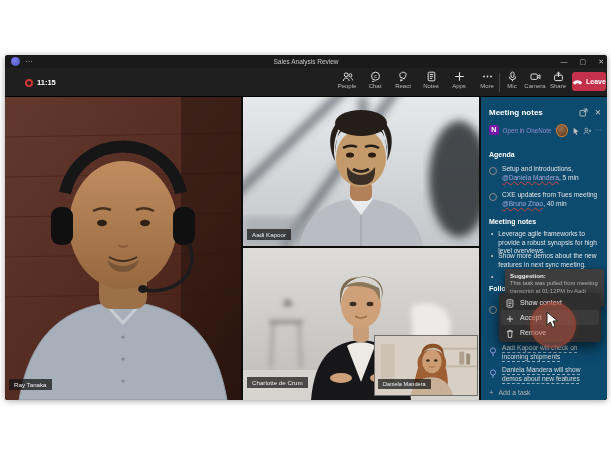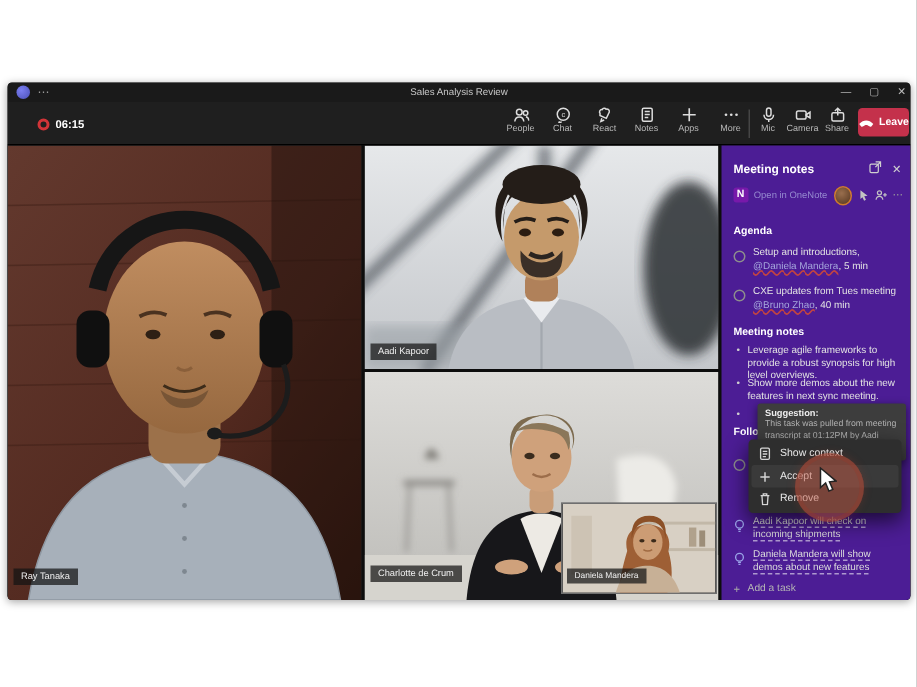--- a/index.html
+++ b/index.html
@@ -39,21 +39,21 @@
   .tile { position:absolute; overflow:hidden; background:#222; cursor:pointer; }
   .tile svg { position:absolute; inset:0; display:block; }
   .tile-ray { left:0; top:0; width:236px; height:303px; }
   .tile-aadi { left:238px; top:0; width:236px; height:149px; }
   .tile-charlotte { left:238px; top:151px; width:236px; height:152px; }
   .tile-pip { left:131px; top:87px; width:104px; height:61px; border:1px solid rgba(255,255,255,.35); }
   .name-label { position:absolute; background:rgba(20,20,20,.72); color:#efefef; font-size:6.2px;
                 padding:2px 5px; white-space:nowrap; z-index:3; }
 
   
-  .panel { position:absolute; left:476px; top:0; width:126px; height:303px; background:#4c1d95; overflow:hidden; }
+  .panel { position:absolute; left:476px; top:0; width:126px; height:303px; background:#0c4a6e; overflow:hidden; }
   .panel-header { position:absolute; left:8px; top:6px; right:6px; display:flex; align-items:center; }
   .panel-title { color:#fff; font-size:8px; font-weight:bold; flex:1; }
   .panel-icons { display:flex; gap:7px; align-items:center; }
   .panel-icons .x { color:#cfcfcf; font-size:7.5px; cursor:pointer; }
 
   .open-row { position:absolute; left:8px; top:24px; right:5px; display:flex; align-items:center; gap:4px; }
   .onenote-ic { width:10px; height:10px; background:#7719aa; border-radius:2px; color:#fff; font-size:7px;
                 font-weight:bold; text-align:center; line-height:10px; cursor:pointer; }
   .open-link { color:#968bd0; font-size:6.3px; cursor:pointer; flex:1; white-space:nowrap; }
   .avatar { width:13px; height:13px; border-radius:50%; border:1.5px solid #cf7b2e;
@@ -109,21 +109,21 @@
       <div class="tb-controls">
         <span>—</span>
         <span>▢</span>
         <span>✕</span>
       </div>
     </div>
 
     <div class="toolbar">
       <div class="timer">
         <span class="rec-dot"></span>
-        <b>06:15</b>
+        <b>11:15</b>
       </div>
 
       <div class="center-btns">
         <button class="tb-btn">
           <span>
               <svg width="11" height="11" viewBox="0 0 11 11" fill="none" stroke="#ddd" stroke-width="1">
                 <circle cx="4.2" cy="3.8" r="1.9"></circle>
                 <path d="M1.2 10c.2-2 1.6-3 3-3s2.8 1 3 3"></path>
                 <circle cx="8.4" cy="4.3" r="1.5"></circle>
                 <path d="M8.6 6.8c1.2.2 1.9 1.2 2 2.6"></path>

